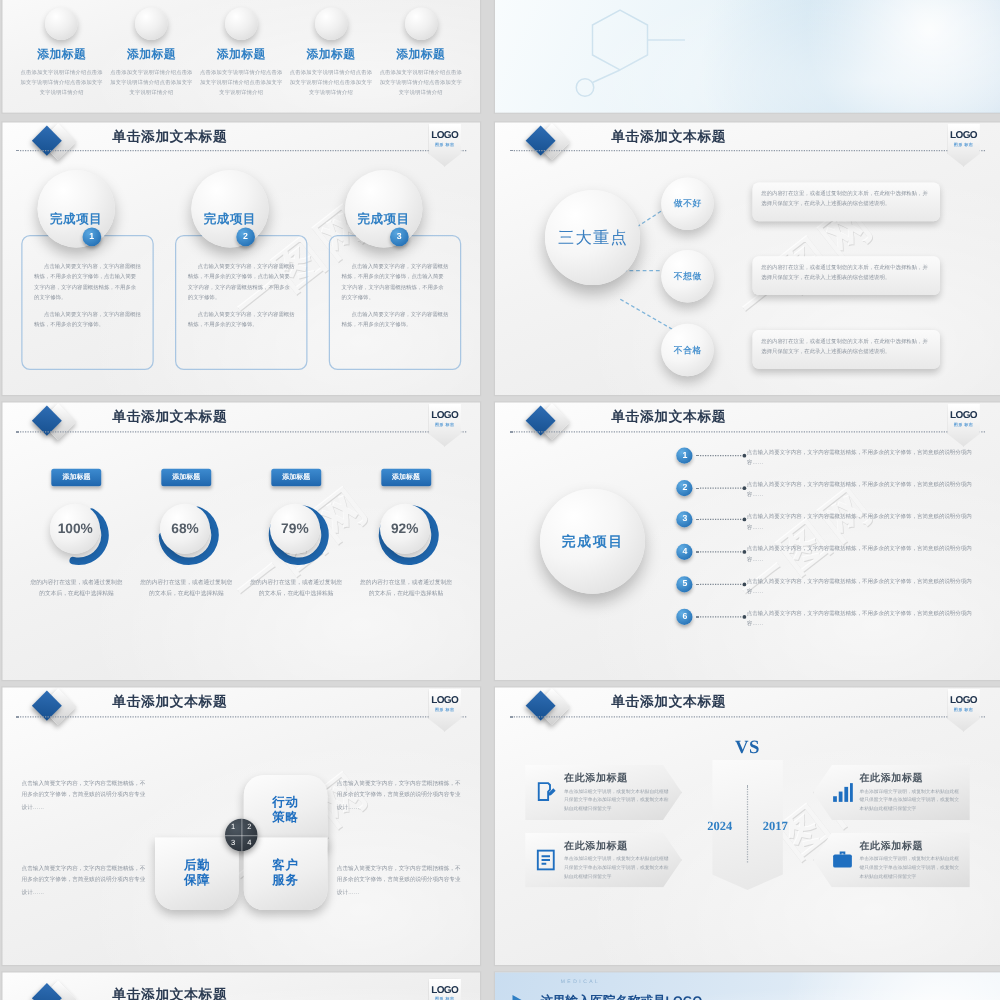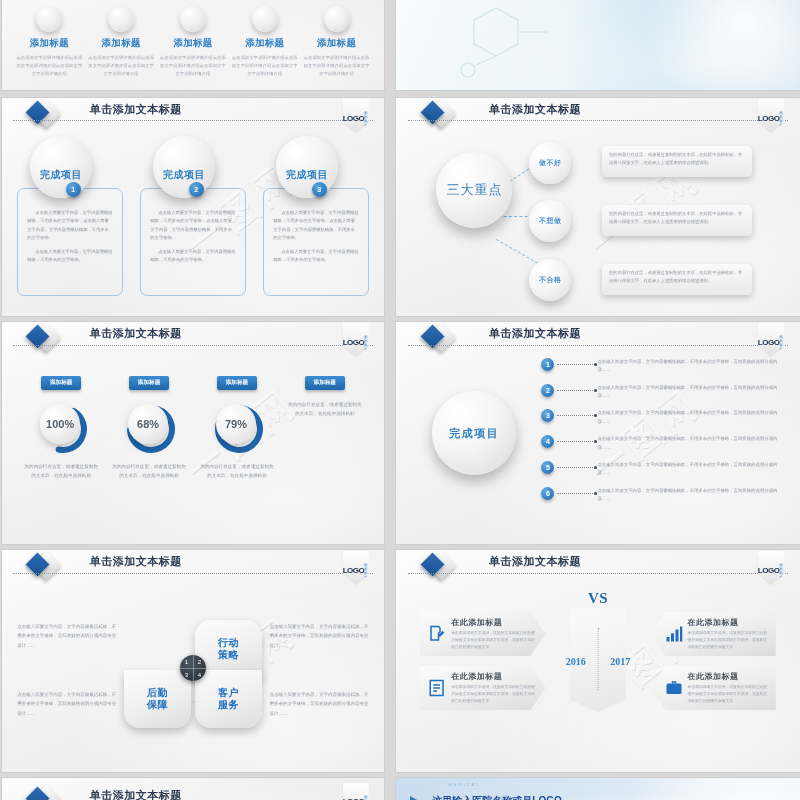--- a/index.html
+++ b/index.html
@@ -59,21 +59,21 @@
     position:absolute; left:23%; top:14%;
     font-size:11px; font-weight:bold; color:#2b3b52;
     letter-spacing:.5px;
   }
   .logo{
     position:absolute; right:4%; top:4%;
     width:26px; height:34px;
     background:linear-gradient(180deg,#ffffff 0%,#efefef 60%,#e2e2e2 100%);
     clip-path:polygon(0 0,100% 0,100% 70%,50% 100%,0 70%);
     box-shadow:0 1px 3px rgba(0,0,0,.22);
-    display:flex;flex-direction:row;align-items:center;justify-content:flex-start;
+    display:flex;flex-direction:column;align-items:center;justify-content:flex-start;
     padding-top:5px;
   }
   .logo .lt{font-size:8px;font-weight:bold;color:#20344e;letter-spacing:-.5px;line-height:1;}
   .logo .lb{font-size:3.2px;color:#5f9fd6;letter-spacing:.4px;margin-top:1.5px;font-weight:bold;}
 
   
   #slideA{ left:2px; top:-38px; width:382px; height:128px; }
   .colrow{position:absolute;left:3%;right:3%;top:44px;display:flex;z-index:3;}
   .col{flex:1;text-align:center;padding:0 3px;}
   .col .sphere{
@@ -454,20 +454,28 @@
             <circle cx="29" cy="29" r="21" fill="none" stroke="#1f66ad" stroke-width="6" stroke-linecap="round" stroke-dasharray="104 88" transform="rotate(-84 29 29)"></circle>
           </svg>
           <div class="inner">
             <b>79%</b>
           </div>
         </div>
         <div class="dtext">您的内容打在这里，或者通过复制您的文本后，在此框中选择粘贴</div>
       </div>
       <div class="dcell">
         <div class="dlabel">添加标题</div>
+        <div class="donut">
+          <svg width="54" height="54" viewBox="0 0 54 54">
+            <circle cx="29" cy="29" r="21" fill="none" stroke="#1f66ad" stroke-width="6" stroke-linecap="round" stroke-dasharray="121 71" transform="rotate(-95 29 29)"></circle>
+          </svg>
+          <div class="inner">
+            <b>92%</b>
+          </div>
+        </div>
         <div class="dtext">您的内容打在这里，或者通过复制您的文本后，在此框中选择粘贴</div>
       </div>
     </div>
   </div>
 
   <div class="slide" id="slide4">
     <div class="wm">一图网</div>
     <div class="hdr">
       <div class="diamond">
         <div class="back"></div>
@@ -568,21 +576,21 @@
       <div class="rule"></div>
       <div class="logo">
         <div class="lt">LOGO</div>
         <div class="lb">图形 标志</div>
       </div>
     </div>
 
     <div class="vsmid"></div>
     <div class="vslabel">VS</div>
     <div class="vsdots"></div>
-    <div class="yr y1">2016</div>
+    <div class="yr y1">2024</div>
     <div class="yr y2">2017</div>
 
     <div class="hexL h1">
       <svg class="hico" viewBox="0 0 24 24" fill="currentColor">
         <path d="M4 2h10l2 2v5l-2 2v9H4z" fill="none" stroke="currentColor" stroke-width="2"></path>
         <path d="M14.5 12.5l5-5 2.5 2.5-5 5-3 .5z"></path>
       </svg>
       <div class="hbody">
         <h5>在此添加标题</h5>
         <p>单击添加详细文字说明，或复制文本粘贴自此框键只保留文字单击添加详细文字说明，或复制文本粘贴自此框键只保留文字</p>

